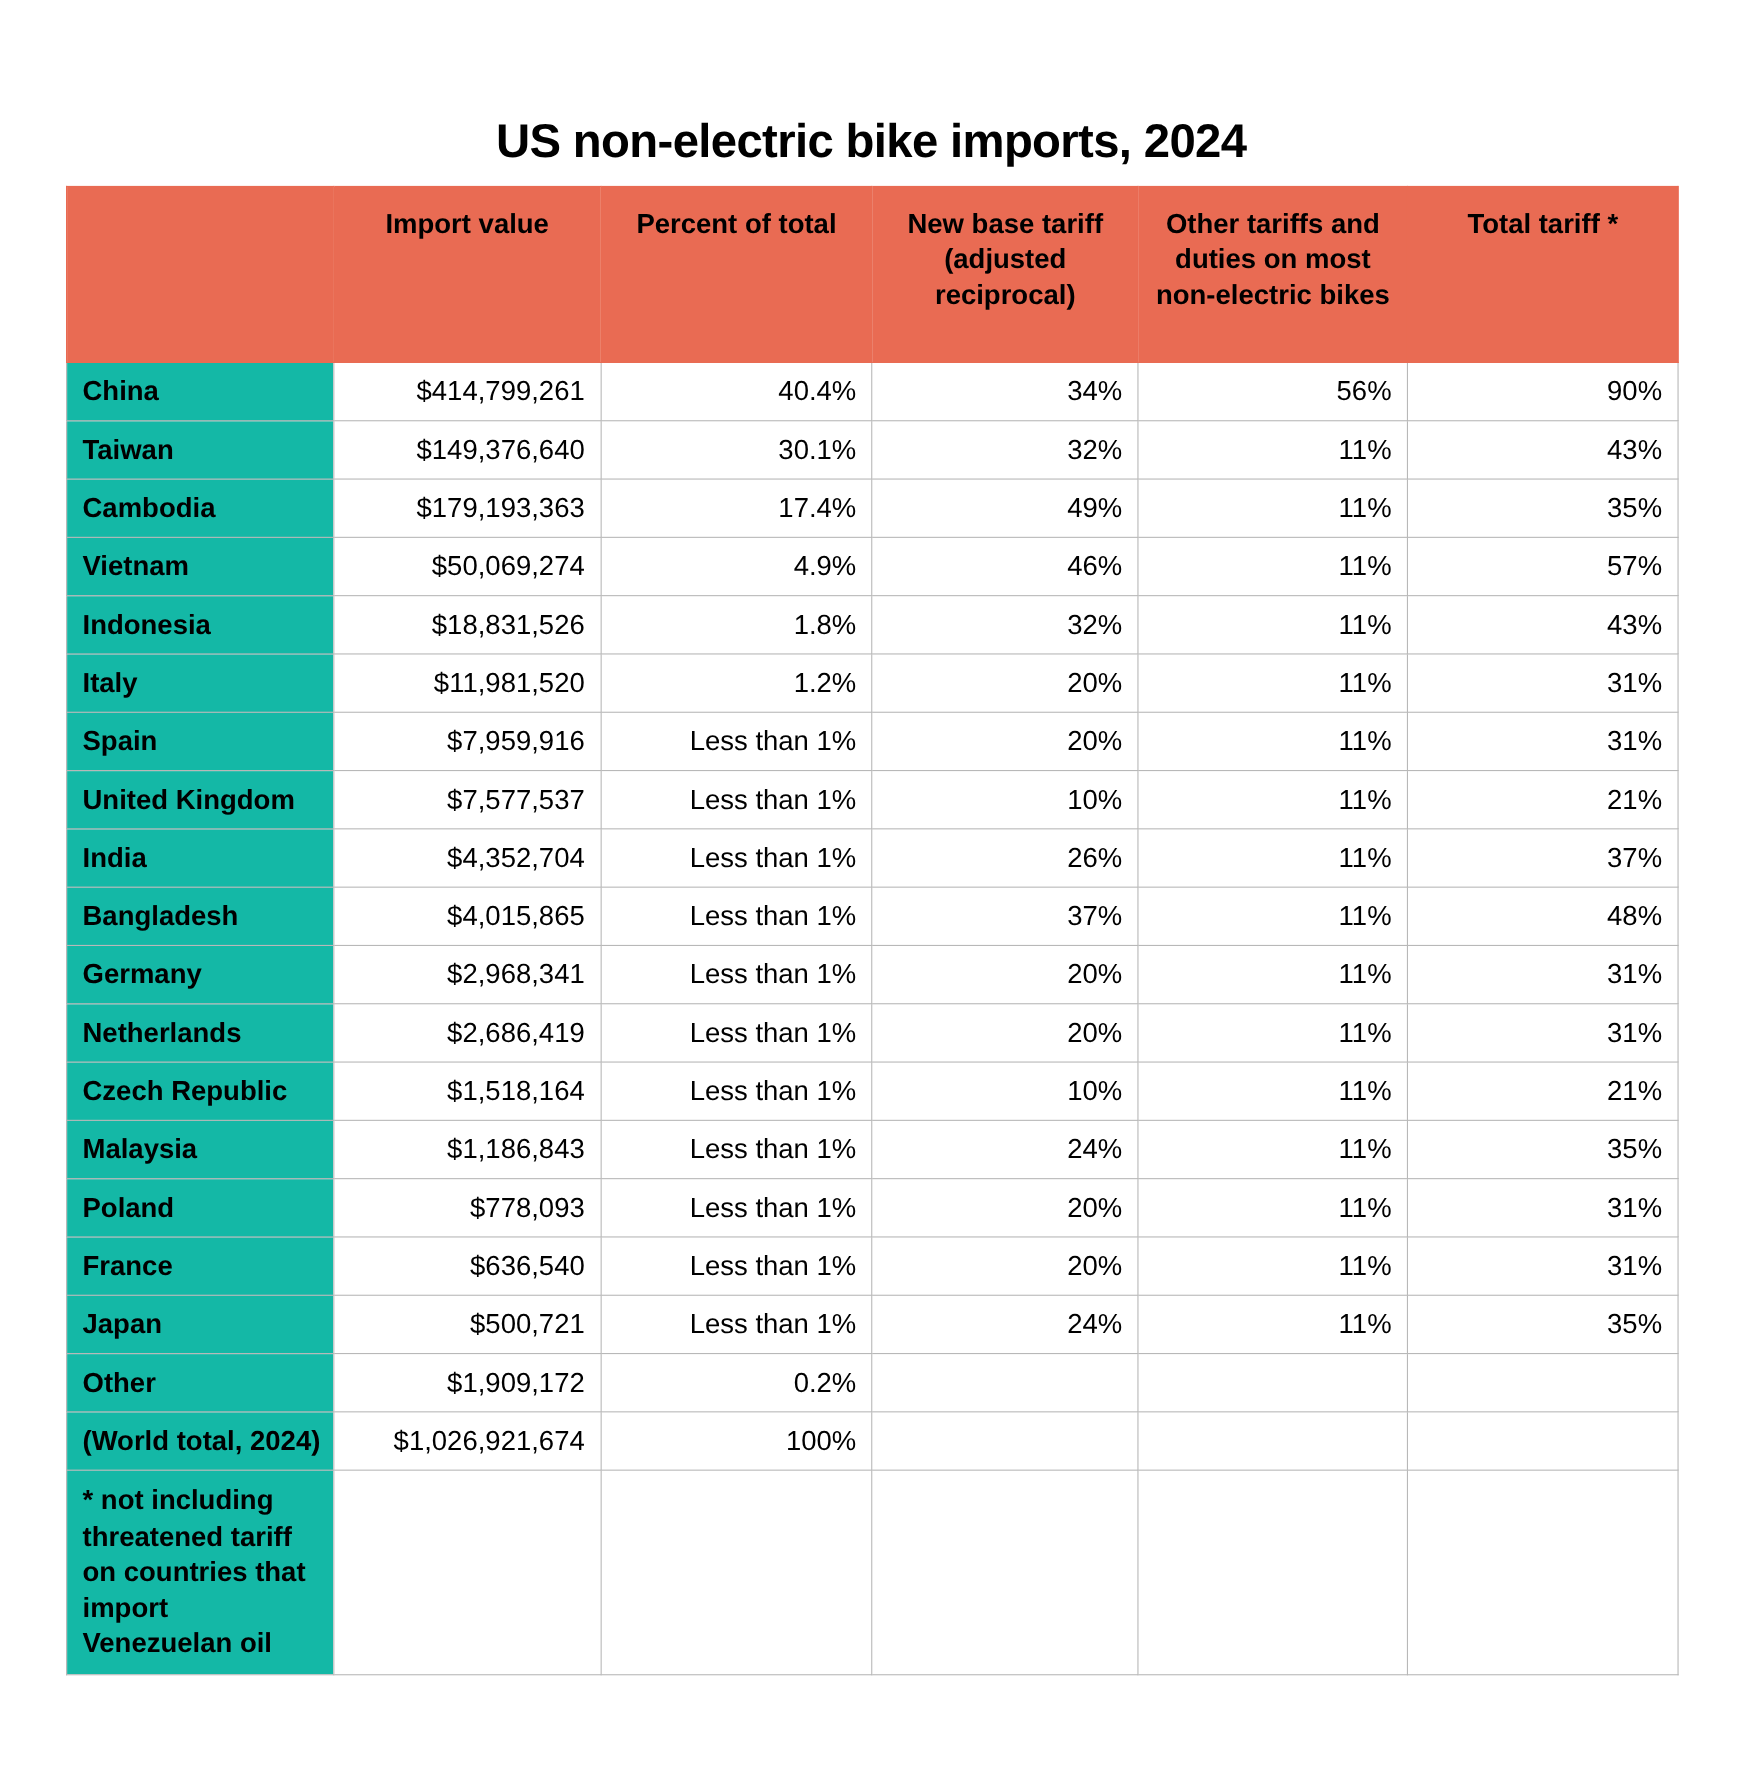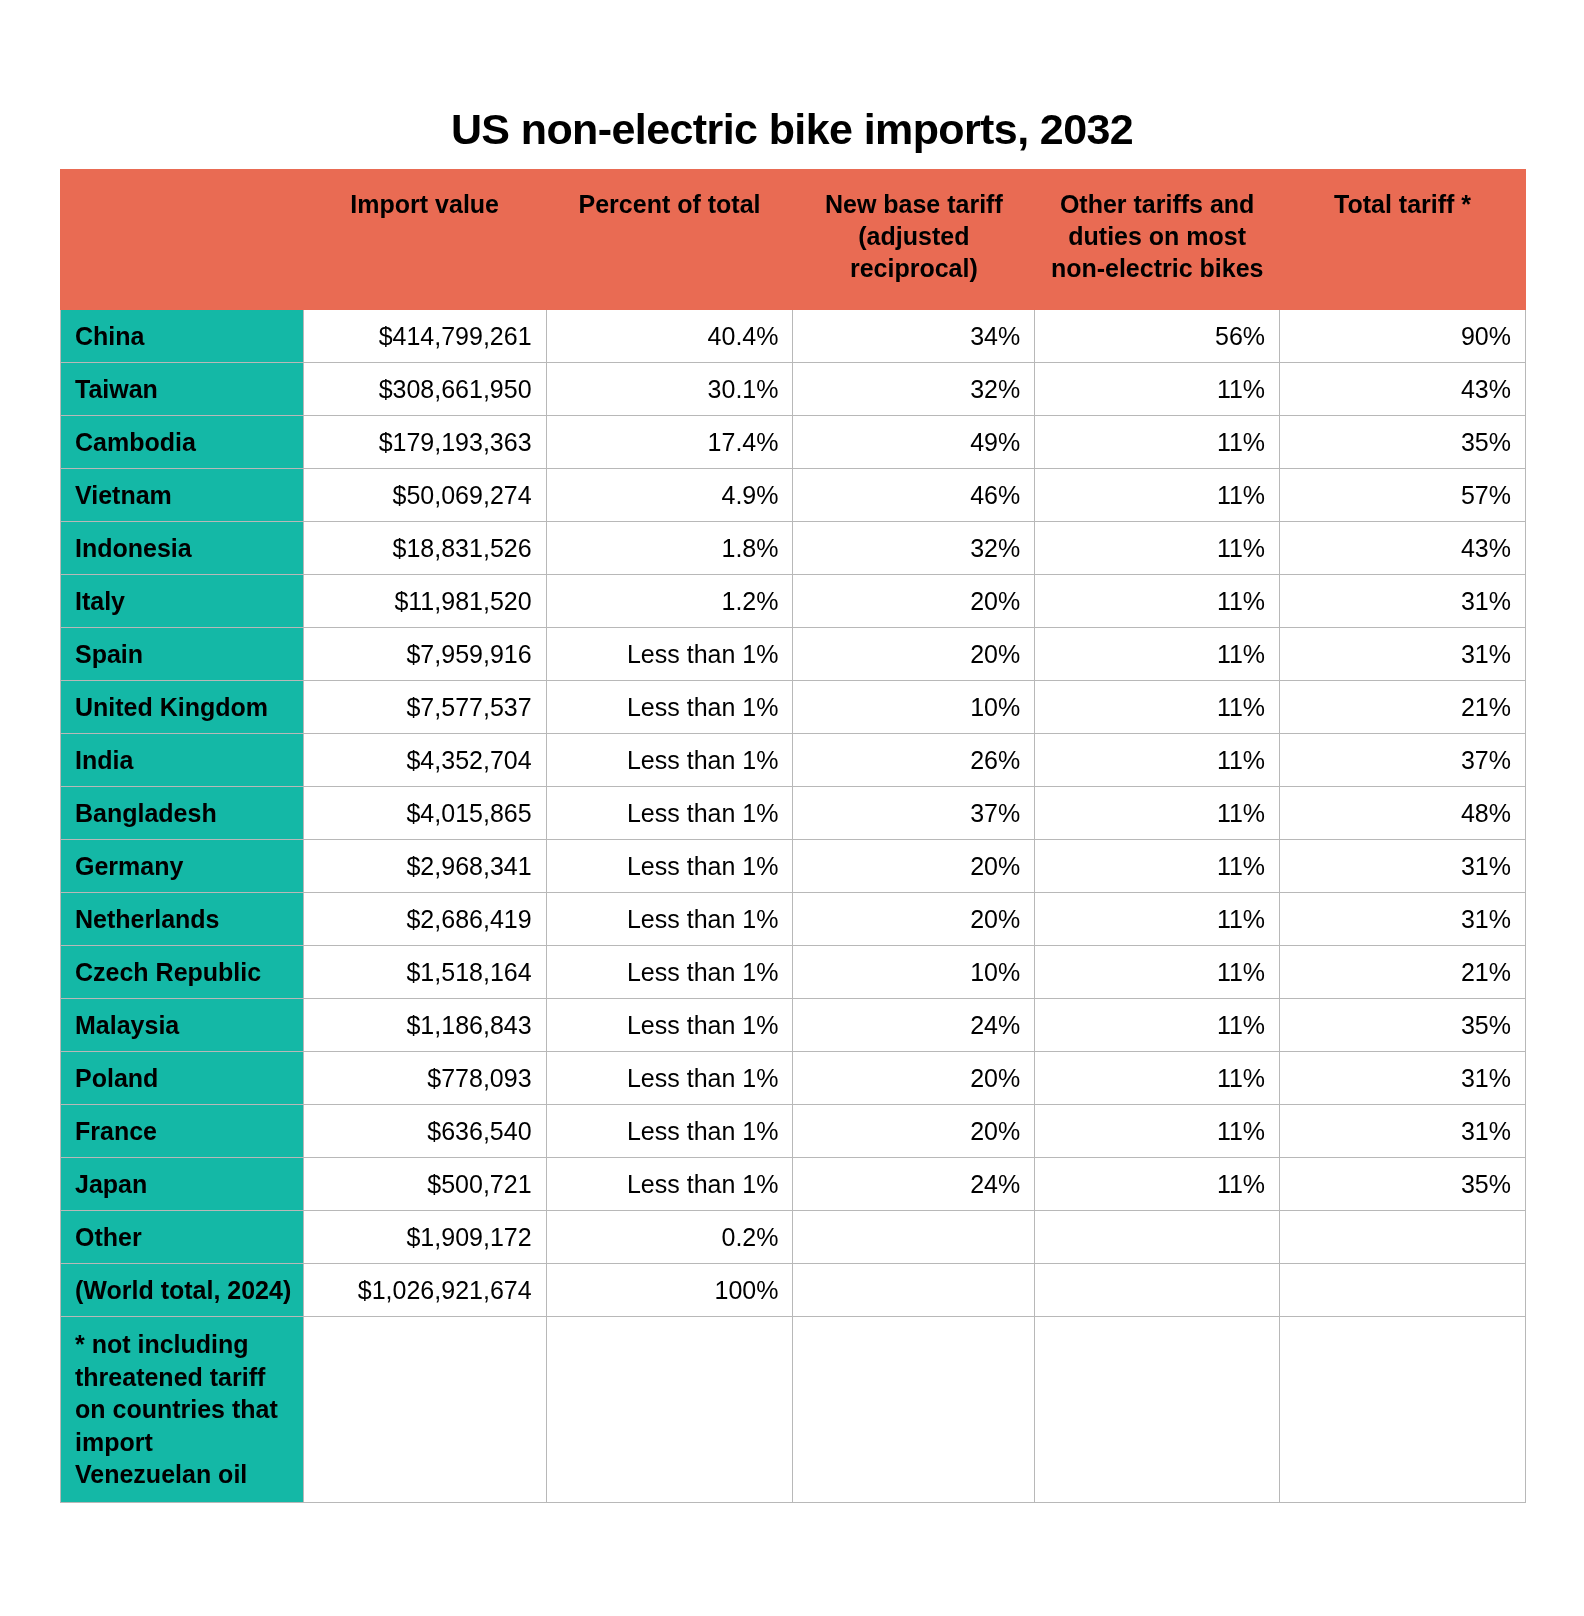--- a/index.html
+++ b/index.html
@@ -50,21 +50,21 @@
   thead th {
     background: #E96B53;
     color: #000000;
     font-weight: bold;
     font-size: 25px;
     line-height: 1.28;
     text-align: center;
     vertical-align: top;
     padding: 18px 12px 16px 12px;
     border: 1px solid #E96B53;
-    height: 140px;
+    height: 160px;
     box-sizing: border-box;
   }
   thead th.corner {
     border: 1px solid #E96B53;
   }
   thead th.sep {
     border-left: 1px solid #f0a493;
   }
 
   tbody td {
@@ -95,21 +95,21 @@
   }
   tbody tr.footnote td.num {
     height: 160px;
   }
 </style>
 </head>
 <body>
 
 <div class="page">
 
-  <h1 class="title">US non-electric bike imports, 2032</h1>
+  <h1 class="title">US non-electric bike imports, 2024</h1>
 
   <div class="table-wrap">
     <table class="imports">
       <colgroup>
         <col class="c-country">
           <col class="c-value">
           <col class="c-pct">
         <col class="c-base">
           <col class="c-other">
           <col class="c-total">
@@ -128,21 +128,21 @@
           <tr>
             <td class="country">China</td>
             <td class="num">$414,799,261</td>
             <td class="num">40.4%</td>
             <td class="num">34%</td>
             <td class="num">56%</td>
             <td class="num">90%</td>
           </tr>
           <tr>
             <td class="country">Taiwan</td>
-            <td class="num">$308,661,950</td>
+            <td class="num">$149,376,640</td>
             <td class="num">30.1%</td>
             <td class="num">32%</td>
             <td class="num">11%</td>
             <td class="num">43%</td>
           </tr>
           <tr>
             <td class="country">Cambodia</td>
             <td class="num">$179,193,363</td>
             <td class="num">17.4%</td>
             <td class="num">49%</td>

